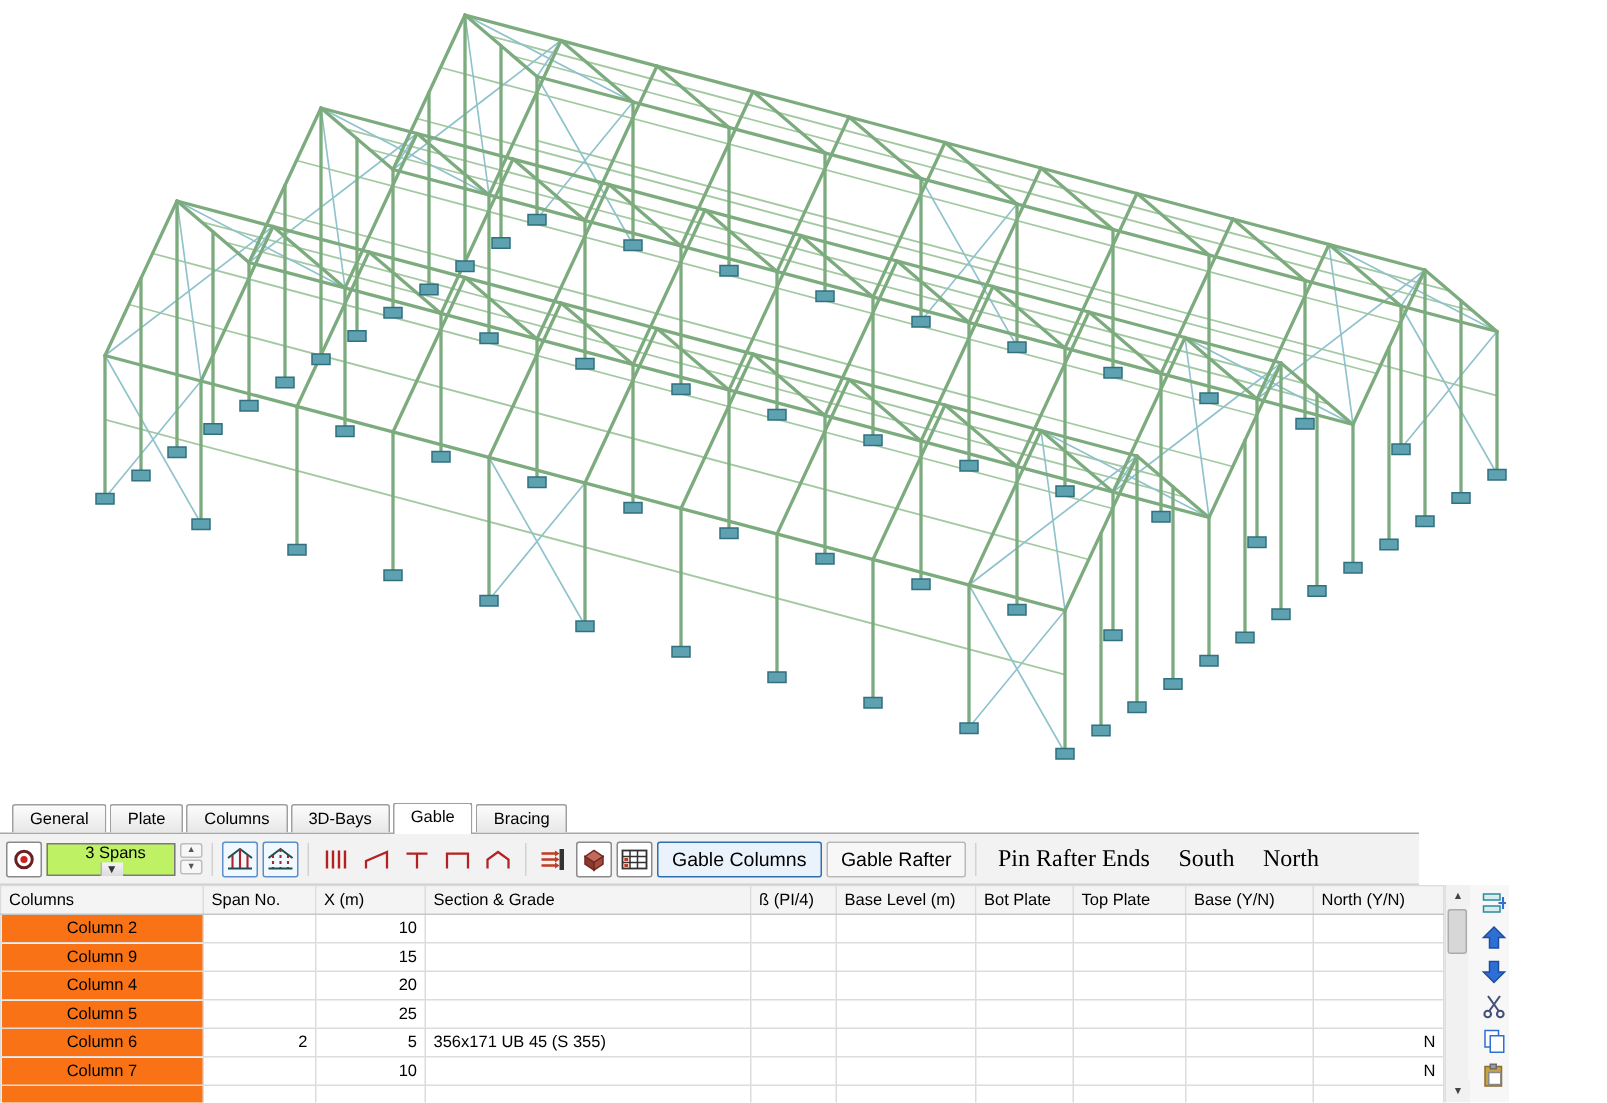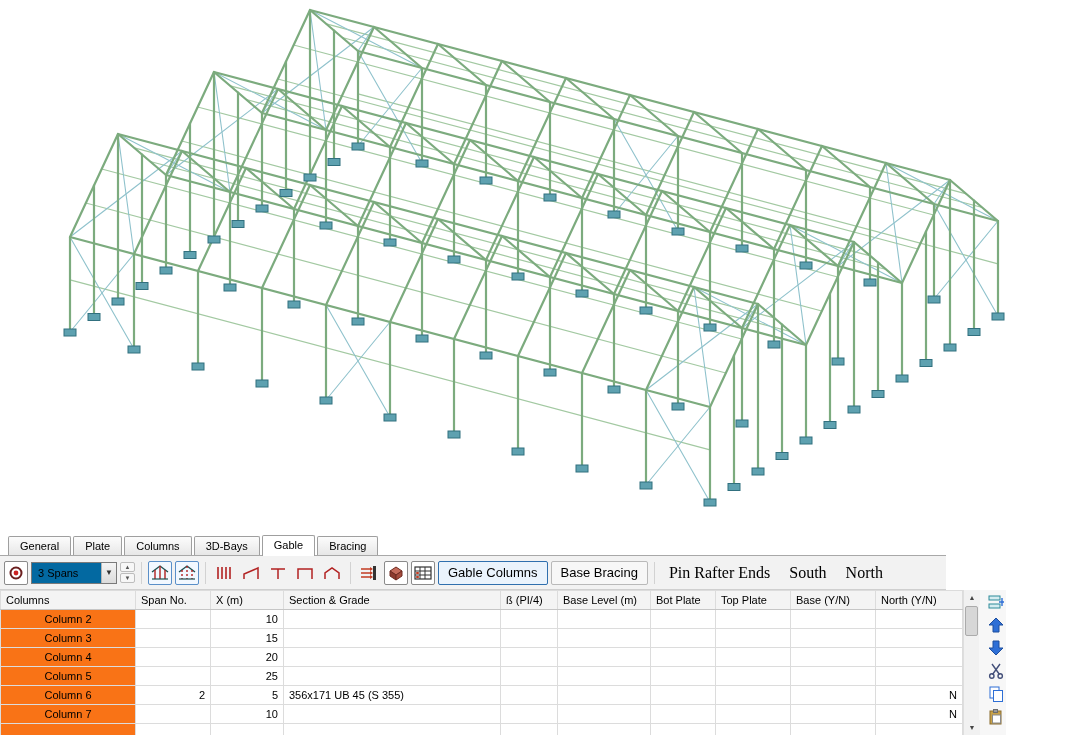--- a/index.html
+++ b/index.html
@@ -24,22 +24,22 @@
   .tab.active { height:21px; margin-bottom:-1px; background:#fff; }
 
   
   .toolbar { height:34px; background:#f2f2f2; border-bottom:1px solid #cfcfcf;
     display:flex; align-items:center; gap:3px; padding:0 4px; }
   button { border:none; background:transparent; font:inherit; color:inherit; cursor:default; }
   .tbtn { height:24px; min-width:24px; display:flex; align-items:center; justify-content:center;
     border:1px solid transparent; border-radius:2px; }
   .tbtn.boxed { border-color:#8a8a8a; background:#fff; }
   .tbtn.checked { border-color:#5a8fc8; background:#f2f8ff; }
-  .combo { width:86px; height:22px; background:#0369a1; border:1px solid #7a7a7a;
-    display:flex; align-items:center; }
+  .combo { width:86px; height:22px; background:#bef264; border:1px solid #7a7a7a;
+    display:flex; align-items:center;flex-direction:column; }
   .combo-value { flex:1; padding-left:6px; font-size:11px; }
   .combo-btn { width:15px; height:100%; background:linear-gradient(#f4f4f4,#dcdcdc);
     border-left:1px solid #b5b5b5; display:flex; align-items:center; justify-content:center;
     font-size:8px; color:#333; }
   .spinner { display:flex; flex-direction:column; width:15px; gap:1px; }
   .spinner button { height:10px; font-size:6px; line-height:8px; color:#555;
     border:1px solid #bdbdbd; background:#f7f7f7; border-radius:2px; }
   .sep { width:1px; height:22px; background:#d2d2d2; margin:0 3px; }
   .txtbtn { height:24px; padding:0 9px; font-size:13px; border:1px solid #b9b9b9;
     border-radius:2px; background:#f7f7f7; display:flex; align-items:center; }
@@ -446,21 +446,21 @@
         <svg width="20" height="16" fill="none">
             <rect x="2" y="2" width="16" height="12" stroke="#333" stroke-width="1.2"></rect>
             <path d="M2,6 H18 M2,10 H18 M7,2 V14 M12,2 V14" stroke="#333" stroke-width="1"></path>
             <rect x="3.2" y="7" width="2.6" height="2" fill="#c23b22"></rect>
             <rect x="3.2" y="11" width="2.6" height="2" fill="#c23b22"></rect>
           </svg>
       </span>
     </button>
 
     <button class="txtbtn pressed">Gable Columns</button>
-    <button class="txtbtn">Base Bracing</button>
+    <button class="txtbtn">Gable Rafter</button>
 
     <span class="sep"></span>
 
     <button class="flatbtn">Pin Rafter Ends</button>
     <button class="flatbtn">South</button>
     <button class="flatbtn">North</button>
   </div>
 
   <div class="gridarea">
     <table class="grid">
@@ -497,21 +497,21 @@
           <td class="r">10</td>
           <td class="c"></td>
           <td class="c"></td>
           <td class="c"></td>
           <td class="c"></td>
           <td class="c"></td>
           <td class="r"></td>
           <td class="r"></td>
         </tr>
         <tr>
-          <td class="rowhdr">Column 3</td>
+          <td class="rowhdr">Column 9</td>
           <td class="r"></td>
           <td class="r">15</td>
           <td class="c"></td>
           <td class="c"></td>
           <td class="c"></td>
           <td class="c"></td>
           <td class="c"></td>
           <td class="r"></td>
           <td class="r"></td>
         </tr>

